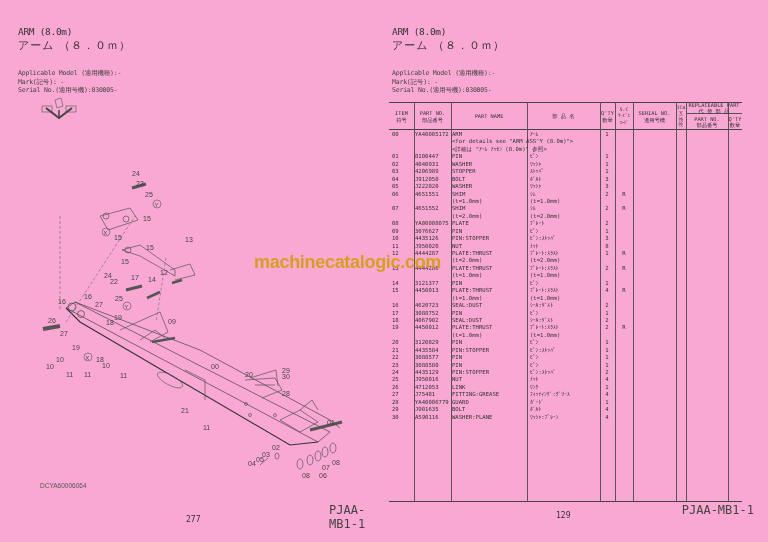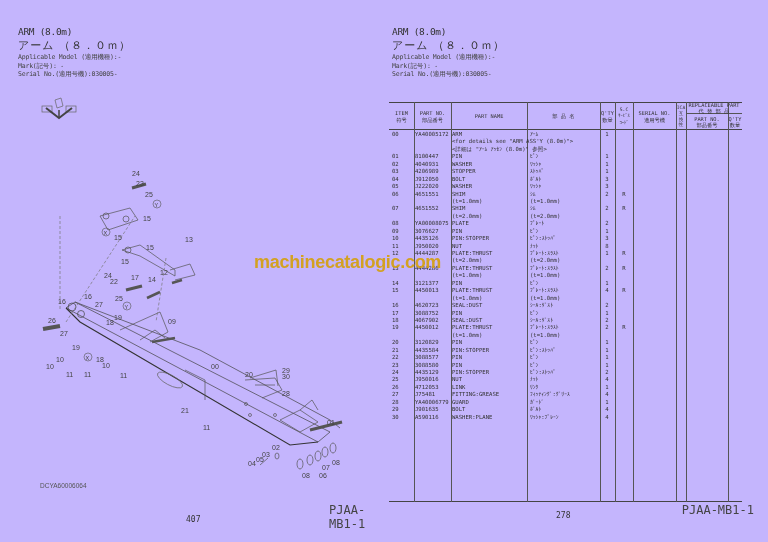--- a/index.html
+++ b/index.html
@@ -1,27 +1,27 @@
 <!DOCTYPE html>
 <html><head>
   <meta charset="utf-8">
   <style>
     * { box-sizing: border-box; margin: 0; padding: 0; }
     html, body { width: 768px; height: 542px; background: #ffffff; overflow: hidden; }
     body { font-family: "DejaVu Sans", sans-serif; color: #222; position: relative; }
 
-    .page { position: absolute; top: 0; height: 542px; width: 384px; background: #c4b5fd; }
+    .page { position: absolute; top: 0; height: 542px; width: 384px; background: #f9a8d4; }
     .page-left { left: 0; }
     .page-right { left: 384px; }
 
     .hdr { position: absolute; left: 18px; top: 26px; }
     .page-right .hdr { left: 8px; }
     .hdr .t1 { font-family: "DejaVu Sans Mono", monospace; font-size: 9.5px; color: #333; letter-spacing: -0.3px; }
     .hdr .t2 { font-size: 11px; color: #333; margin-top: 1px; letter-spacing: 1px; }
-    .hdr .meta { font-family: "DejaVu Sans Mono", monospace; font-size: 6.5px; color: #444; line-height: 8.5px; margin-top: 0; letter-spacing: -0.2px; }
+    .hdr .meta { font-family: "DejaVu Sans Mono", monospace; font-size: 6.5px; color: #444; line-height: 8.5px; margin-top: 16px; letter-spacing: -0.2px; }
 
     .diagram { position: absolute; left: 0; top: 80px; width: 395px; height: 400px; }
     .diagram svg { width: 100%; height: 100%; }
     .callout { font-family: "Liberation Sans", sans-serif; font-size: 7px; fill: #444; }
 
     .dwg-id { position: absolute; left: 40px; top: 482px; font-family: "Liberation Sans", sans-serif; font-size: 6.5px; color: #555; }
     .doc-code { position: absolute; font-family: "DejaVu Sans Mono", monospace; font-size: 12px; color: #444; }
     .page-left .doc-code { left: 329px; top: 503px; }
     .page-right .doc-code { right: 14px; top: 503px; }
     .page-num { position: absolute; font-family: "DejaVu Sans Mono", monospace; font-size: 8px; color: #333; }
@@ -177,21 +177,21 @@
         <text class="callout" x="319" y="398">06</text>
         <text class="callout" x="322" y="390">07</text>
         <text class="callout" x="332" y="385">08</text>
         <text class="callout" x="302" y="398">08</text>
       </g>
     </svg>
   </div>
 
   <div class="dwg-id">DCYA60006064</div>
   <div class="doc-code">PJAA-MB1-1</div>
-  <div class="page-num">407</div>
+  <div class="page-num">277</div>
 </div>
 
 <div class="page page-right">
   <div class="hdr">
     <div class="t1">ARM (8.0m)</div>
     <div class="t2">アーム （８．０ｍ）</div>
     <div class="meta">
       <div>Applicable Model (適用機種):-</div>
       <div>Mark(記号): -</div>
       <div>Serial No.(適用号機):030005-</div>
@@ -570,16 +570,16 @@
           <span class="c-part">A590116</span>
           <span class="c-name">WASHER:PLANE</span>
           <span class="c-jp">ﾜｯｼｬ:ﾌﾟﾚｰﾝ</span>
           <span class="c-qty">4</span>
           <span class="c-sc"></span>
         </div>
       </div>
   </div>
 
   <div class="doc-code">PJAA-MB1-1</div>
-  <div class="page-num">278</div>
+  <div class="page-num">129</div>
 </div>
 
 <div class="watermark">machinecatalogic.com</div>
 
 </body></html>

